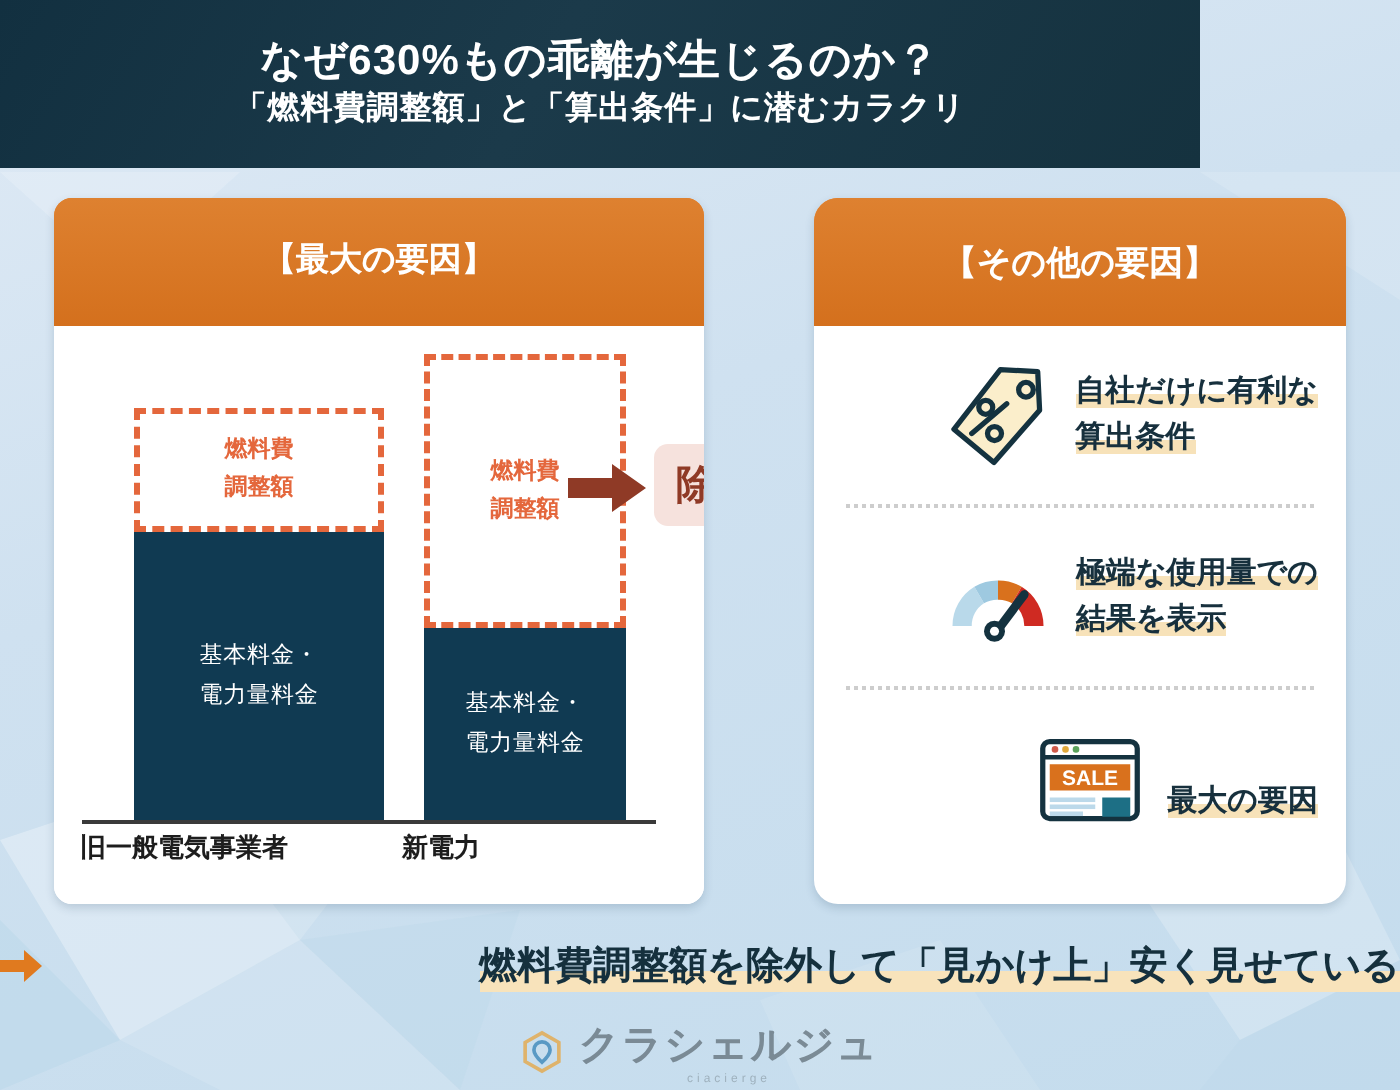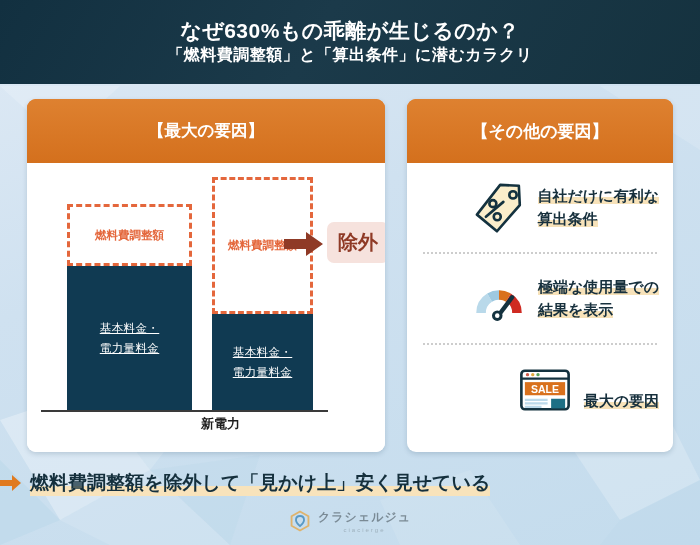--- a/index.html
+++ b/index.html
@@ -13,75 +13,74 @@
 
   
   #bg-pattern{
     position:absolute; inset:0; z-index:0;
     background:linear-gradient(160deg,#dfeaf5 0%,#cfe1f0 40%,#c4dced 100%);
   }
   #bg-pattern svg{ position:absolute; inset:0; width:100%; height:100%; }
 
   
   #header{
-    position:absolute; top:0; left:0; width:700px; height:84px; z-index:5;
+    position:absolute; top:0; left:0; width:600px; height:84px; z-index:5;
     background:#16323f;
     background-image:linear-gradient(120deg,#123040 0%,#1b3a4a 45%,#15323f 100%);
     display:flex; flex-direction:column; align-items:center; justify-content:center;
     color:#ffffff;
   }
   #header .hl{
     font-weight:bold; letter-spacing:.5px; line-height:1.28;
     text-align:center;
   }
   #header .hl1{ font-size:21px; }
   #header .hl2{ font-size:16px; }
 
   
   .panel{
     position:absolute; z-index:6;
     background:#ffffff;
     border-radius:9px;
     box-shadow:0 2px 5px rgba(30,60,90,.18);
     overflow:hidden;
   }
-  #left-panel{ left:27px; top:99px; width:358px; height:353px; }
-  #right-panel{ left:407px; top:99px; width:266px; height:353px; }
+  #left-panel{ left:27px; top:99px; width:325px; height:353px; }
+  #right-panel{ left:407px; top:99px; width:266px; height:353px;border-radius:12px; }
 
   .panel-header{
     background:#da7927;
     background-image:linear-gradient(180deg,#de8130 0%,#d4701d 100%);
     color:#ffffff; font-weight:bold; text-align:center;
     display:flex; flex-direction:column; align-items:center; justify-content:center;
   }
   #left-panel .panel-header{ height:64px; font-size:16.5px; line-height:1.45; }
   #right-panel .panel-header{ height:64px; font-size:17px; }
 
   
   #chart-area{
     position:relative; width:100%; height:289px;
     background:#fff;
   }
   .fuel-box{
     position:absolute;
     border:3px dashed #e4673c;
     background:#ffffff;
-    display:flex; 
+    display:flex; flex-direction:column;
     align-items:center; justify-content:center;
     color:#e4673c; font-size:11.5px; font-weight:bold; line-height:1.65;
     text-align:center;
   }
   .base-box{
     position:absolute;
     background:#103a52;
     display:flex; flex-direction:column;
     align-items:center; justify-content:center;
     color:#ffffff; font-size:11.5px; line-height:1.75; text-align:center;
     letter-spacing:.4px;
-    text-decoration:underline;
   }
   #axis-line{
     position:absolute; left:14px; top:247px; width:287px; height:2px;
     background:#3a3a3a;
   }
   .axis-label{
     position:absolute; top:252px;
     font-size:13px; font-weight:bold; color:#1d1d1d; white-space:nowrap;
   }
   #axis-label-0{ left:13px; }
@@ -114,37 +113,37 @@
     background:linear-gradient(transparent 58%, #f7e2b9 58%);
     display:inline;
   }
   .divider{
     height:0; border-top:2px dotted #cdcdcd; margin:0 2px;
   }
 
   
   #conclusion{
     position:absolute; z-index:6; left:0; top:470px; width:700px;
-    display:flex; align-items:center; justify-content:flex-start; gap:8px;
+    display:flex; align-items:center; justify-content:space-between; gap:8px;
   }
   #conclusion-arrow{ width:22px; height:18px; }
   #conclusion-text{
     font-size:19px; font-weight:bold; color:#15303d; white-space:nowrap;
     background:linear-gradient(transparent 60%, #f8e3bb 60%);
   }
 
   
   #logo{
     position:absolute; z-index:6; left:0; top:509px; width:700px;
     display:flex; align-items:center; justify-content:center; gap:7px;
     opacity:.72;
   }
   #logo-mark{ width:22px; height:22px; }
   #logo-textwrap{ display:flex; flex-direction:column; align-items:center; }
-  #logo-name{ font-size:12px; font-weight:bold; color:#5d6b74; letter-spacing:1px; }
+  #logo-name{ font-size:20px; font-weight:bold; color:#5d6b74; letter-spacing:1px; }
   #logo-sub{ font-size:6px; color:#8fa0ab; letter-spacing:2px; margin-top:1px; }
 </style>
 </head>
 <body>
 
 <div id="bg-pattern">
   <svg viewBox="0 0 700 545" preserveAspectRatio="none">
     <polygon points="0,420 90,390 150,470 60,520" fill="#ffffff" opacity="0.30"></polygon>
     <polygon points="90,390 200,405 150,470" fill="#ffffff" opacity="0.16"></polygon>
     <polygon points="0,460 60,520 0,545" fill="#b9d6e8" opacity="0.45"></polygon>
@@ -183,20 +182,21 @@
     <div class="fuel-box" id="bar1-fuel" style="left:185px; top:14px; width:101px; height:137px;">
       <div>燃料費</div>
       <div>調整額</div>
     </div>
     <div class="base-box" id="bar1-base" style="left:185px; top:151px; width:101px; height:96px;">
       <div>基本料金・</div>
       <div>電力量料金</div>
     </div>
 
     <div id="axis-line"></div>
+    <div class="axis-label" id="axis-label-0">旧一般電気事業者</div>
     <div class="axis-label" id="axis-label-1">新電力</div>
 
     <svg id="exclude-arrow" viewBox="0 0 40 26">
       <path d="M0,8 L22,8 L22,1 L39,13 L22,25 L22,18 L0,18 Z" fill="#8f3a26"></path>
     </svg>
     <div id="exclude-badge">除外</div>
 
   </div>
 </div>
 

